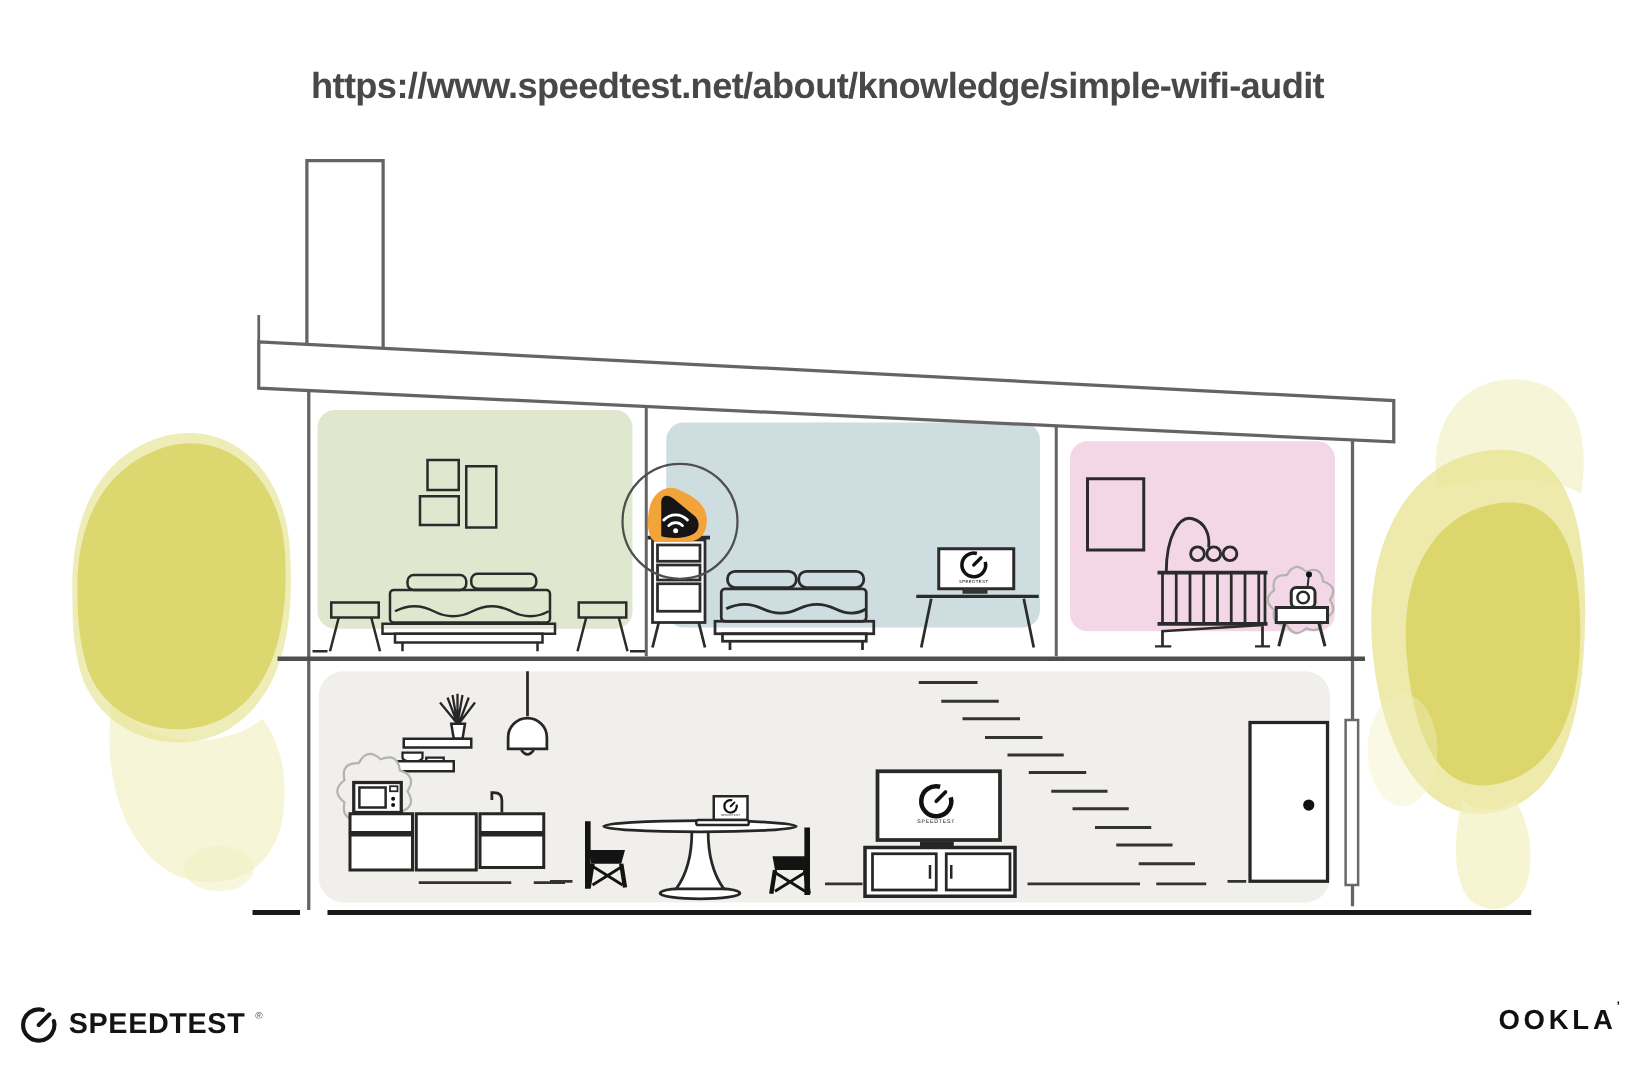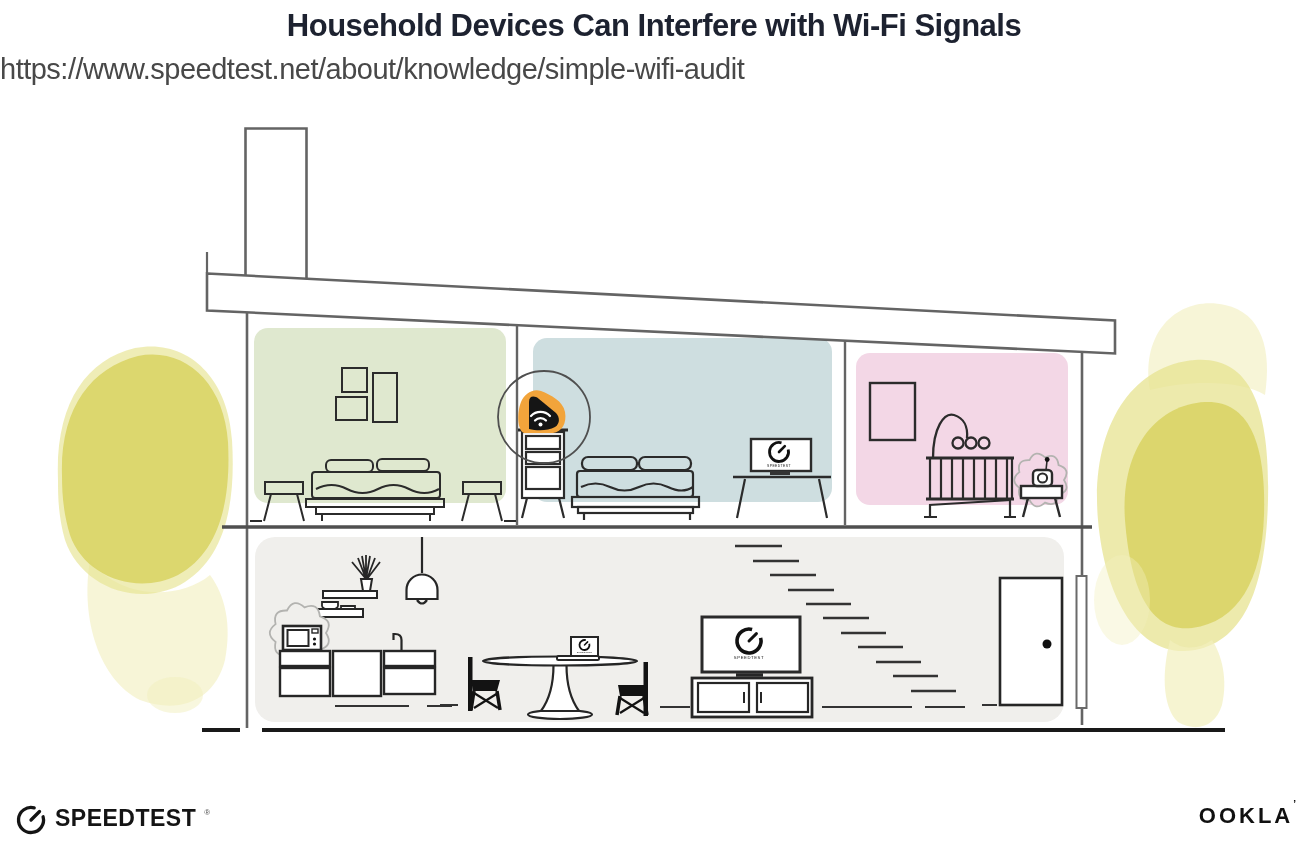--- a/index.html
+++ b/index.html
@@ -1,36 +1,35 @@
 <!DOCTYPE html>
 <html><head>
 <meta charset="utf-8">
 <style>
   html,body { margin:0; padding:0; background:#fff; }
   .page { position:relative; width:1308px; height:861px; background:#ffffff; overflow:hidden;
           font-family:"Liberation Sans", sans-serif; }
   .title { position:absolute; top:8px; left:0; width:100%; text-align:center;
            font-size:31px; font-weight:700; color:#1d2230; letter-spacing:-0.5px; }
-  .url   { position:absolute; top:53px; left:0; width:100%; text-align:left;
-           font-size:29px; font-weight:400; color:#484848; letter-spacing:-0.5px; }
+  .url   { position:absolute; top:53px; left:0; width:100%; text-align:center;
+           font-size:29px; font-weight:700; color:#484848; letter-spacing:-0.5px; }
   .scene { position:absolute; left:0; top:0; width:1308px; height:861px; }
   .speedtest-logo { position:absolute; left:14px; top:801px; display:flex; align-items:center; gap:7px; }
   .speedtest-logo .word { font-size:23px; font-weight:700; color:#141414; letter-spacing:0.5px; }
   .speedtest-logo sup { font-size:8px; color:#555; vertical-align:top; position:relative; top:-6px; left:1px; }
   .ookla-logo { position:absolute; right:12px; top:803px; font-size:22px; font-weight:700;
                 color:#101010; letter-spacing:3px; }
   .ookla-logo sup { font-size:10px; letter-spacing:0; position:relative; top:-7px; }
   svg text { font-family:"Liberation Sans", sans-serif; fill:#111; }
 </style>
 </head>
 <body>
 
 <div class="page">
 
-  <div class="title">Household Devices Can Interfere with Wi-Fi Signals</div>
   <div class="url">https://www.speedtest.net/about/knowledge/simple-wifi-audit</div>
 
   <svg class="scene" viewBox="0 0 1308 861">
 
     <g>
       <path d="M90,560 C80,620 100,680 140,700 C180,715 215,700 225,660 C232,625 225,595 210,575 C180,600 120,600 90,560 Z" opacity="0.6" fill="#f2efbd"></path>
       <ellipse cx="175" cy="695" rx="28" ry="18" opacity="0.5" fill="#f2efbd"></ellipse>
       <path d="M58,480 C55,405 85,360 135,348 C185,338 228,375 232,440 C236,505 225,560 180,585 C135,608 80,585 65,540 C58,515 58,495 58,480 Z" opacity="0.65" fill="#e7e390"></path>
       <path d="M62,475 C60,410 90,368 138,356 C184,347 224,382 228,442 C231,500 220,552 178,575 C136,596 84,576 70,535 C63,512 62,492 62,475 Z" opacity="0.9" fill="#d9d466"></path>
     </g>

